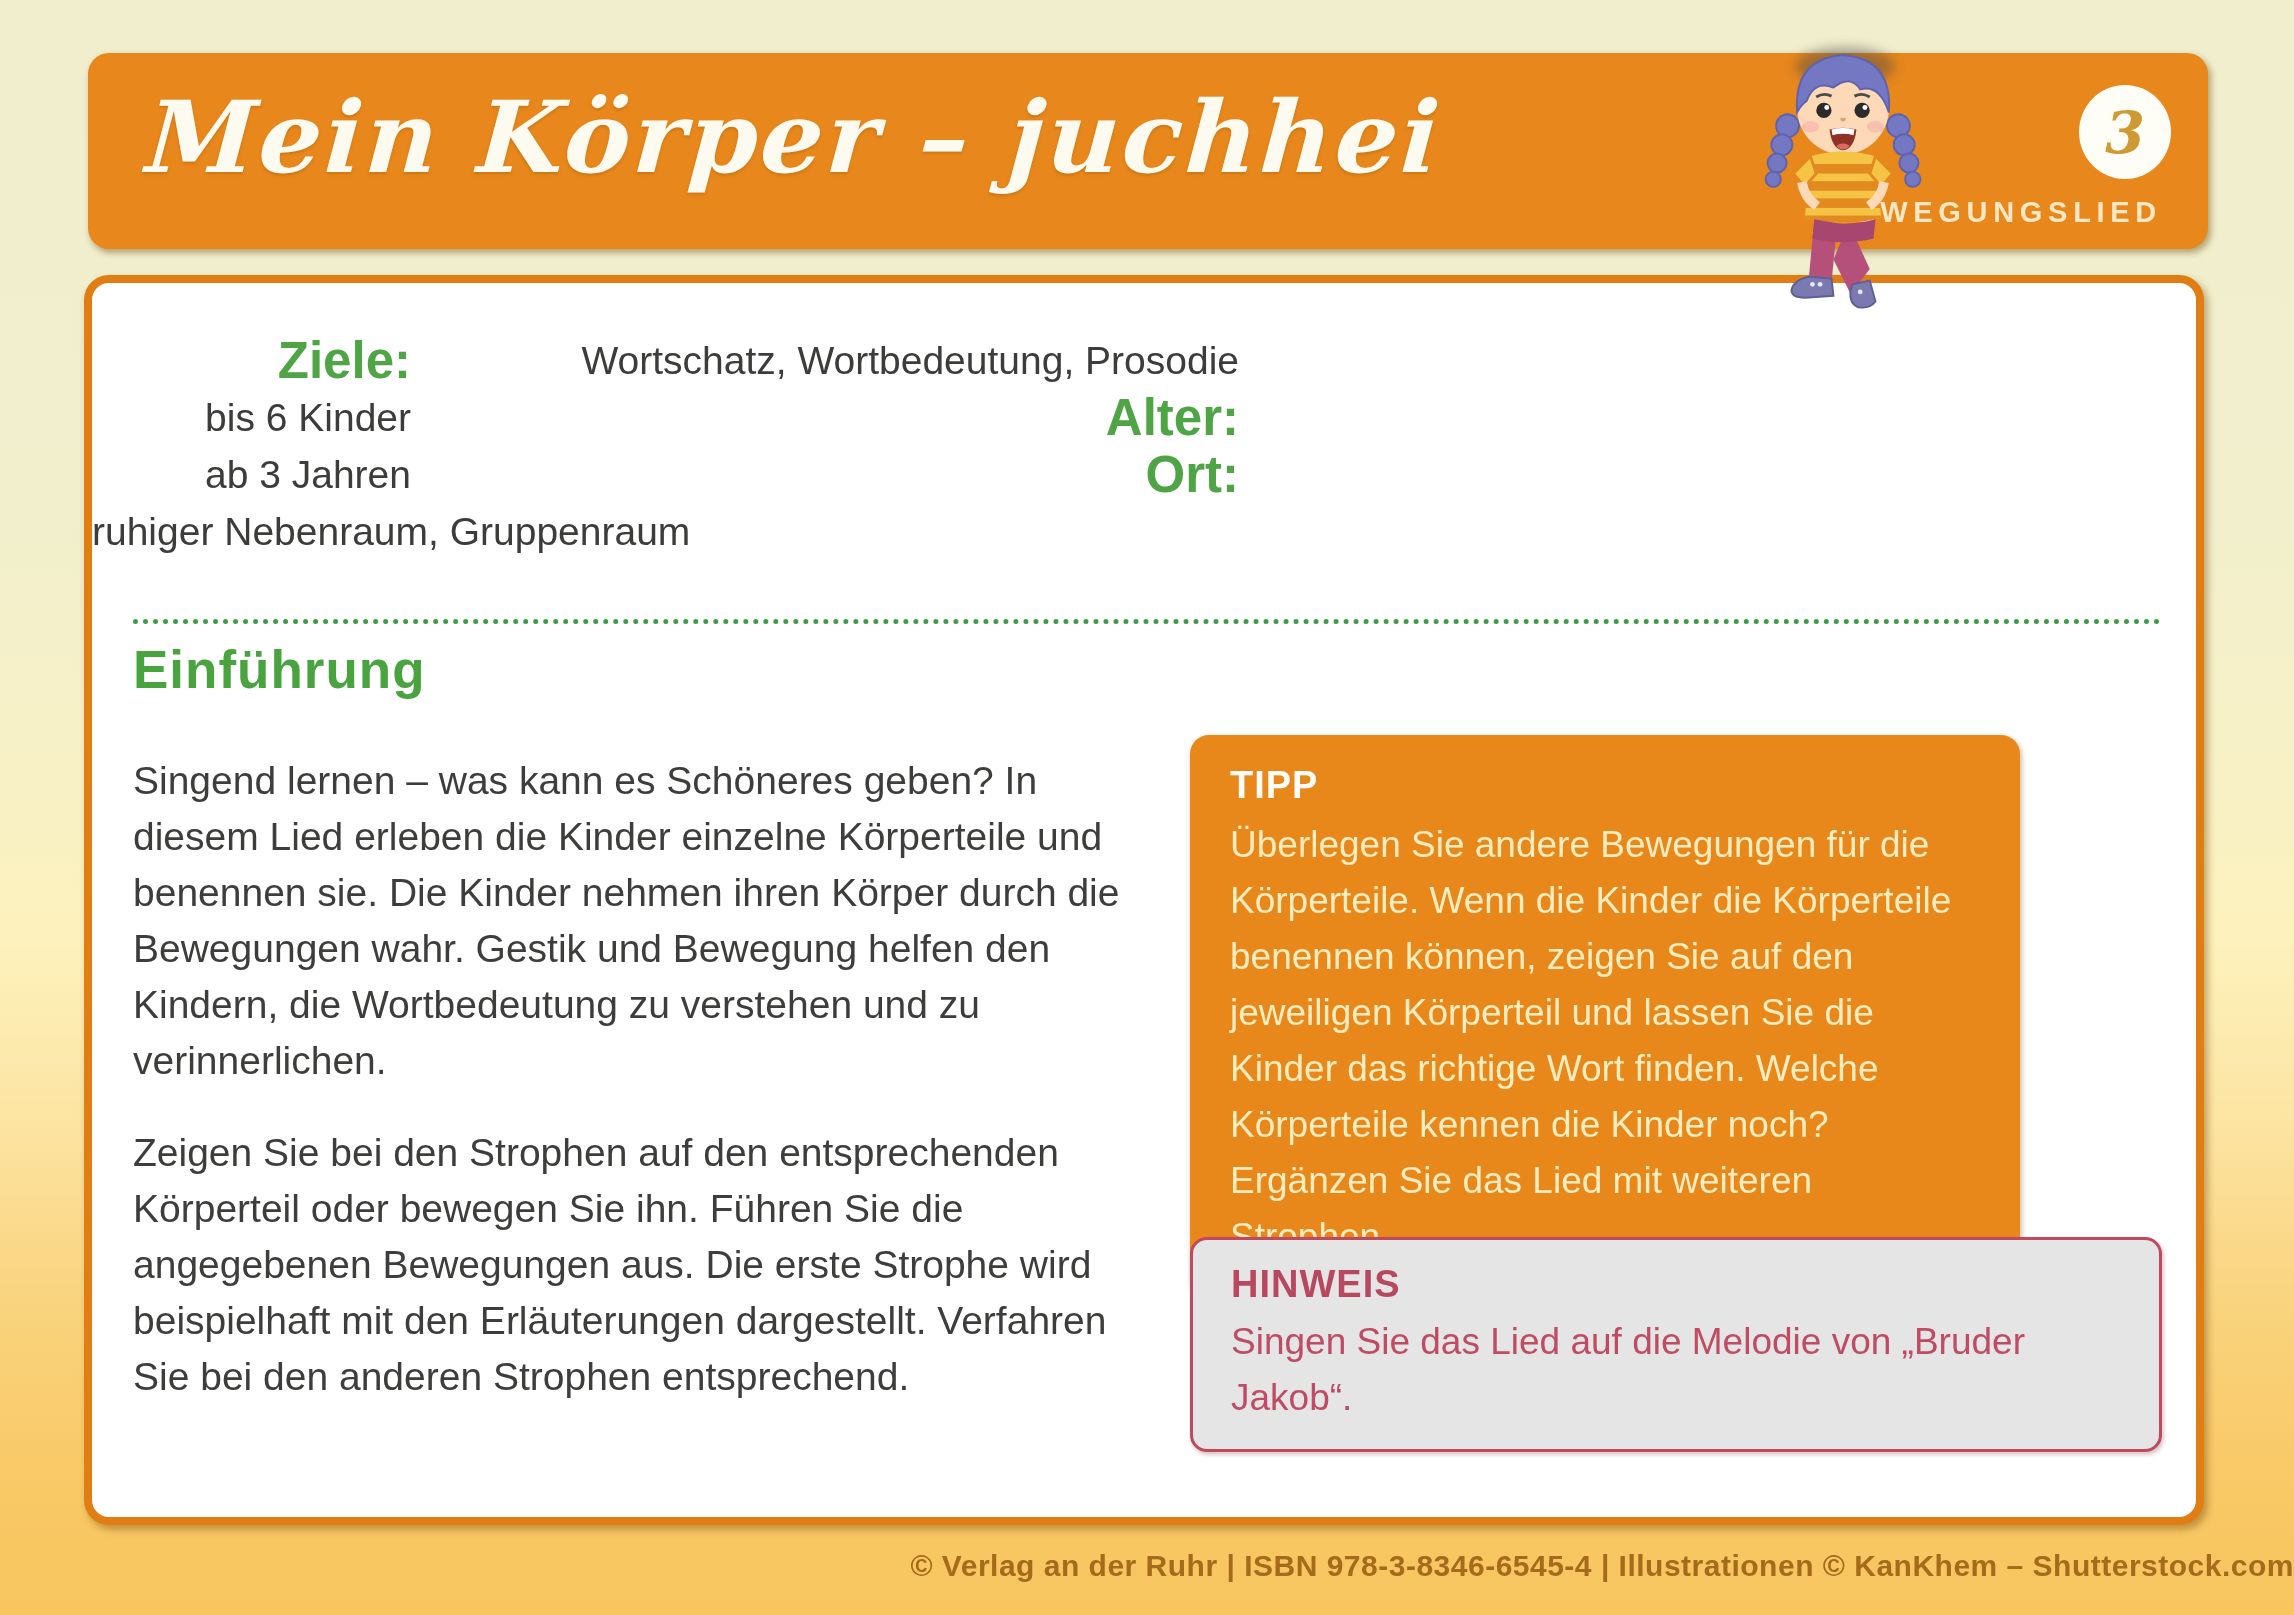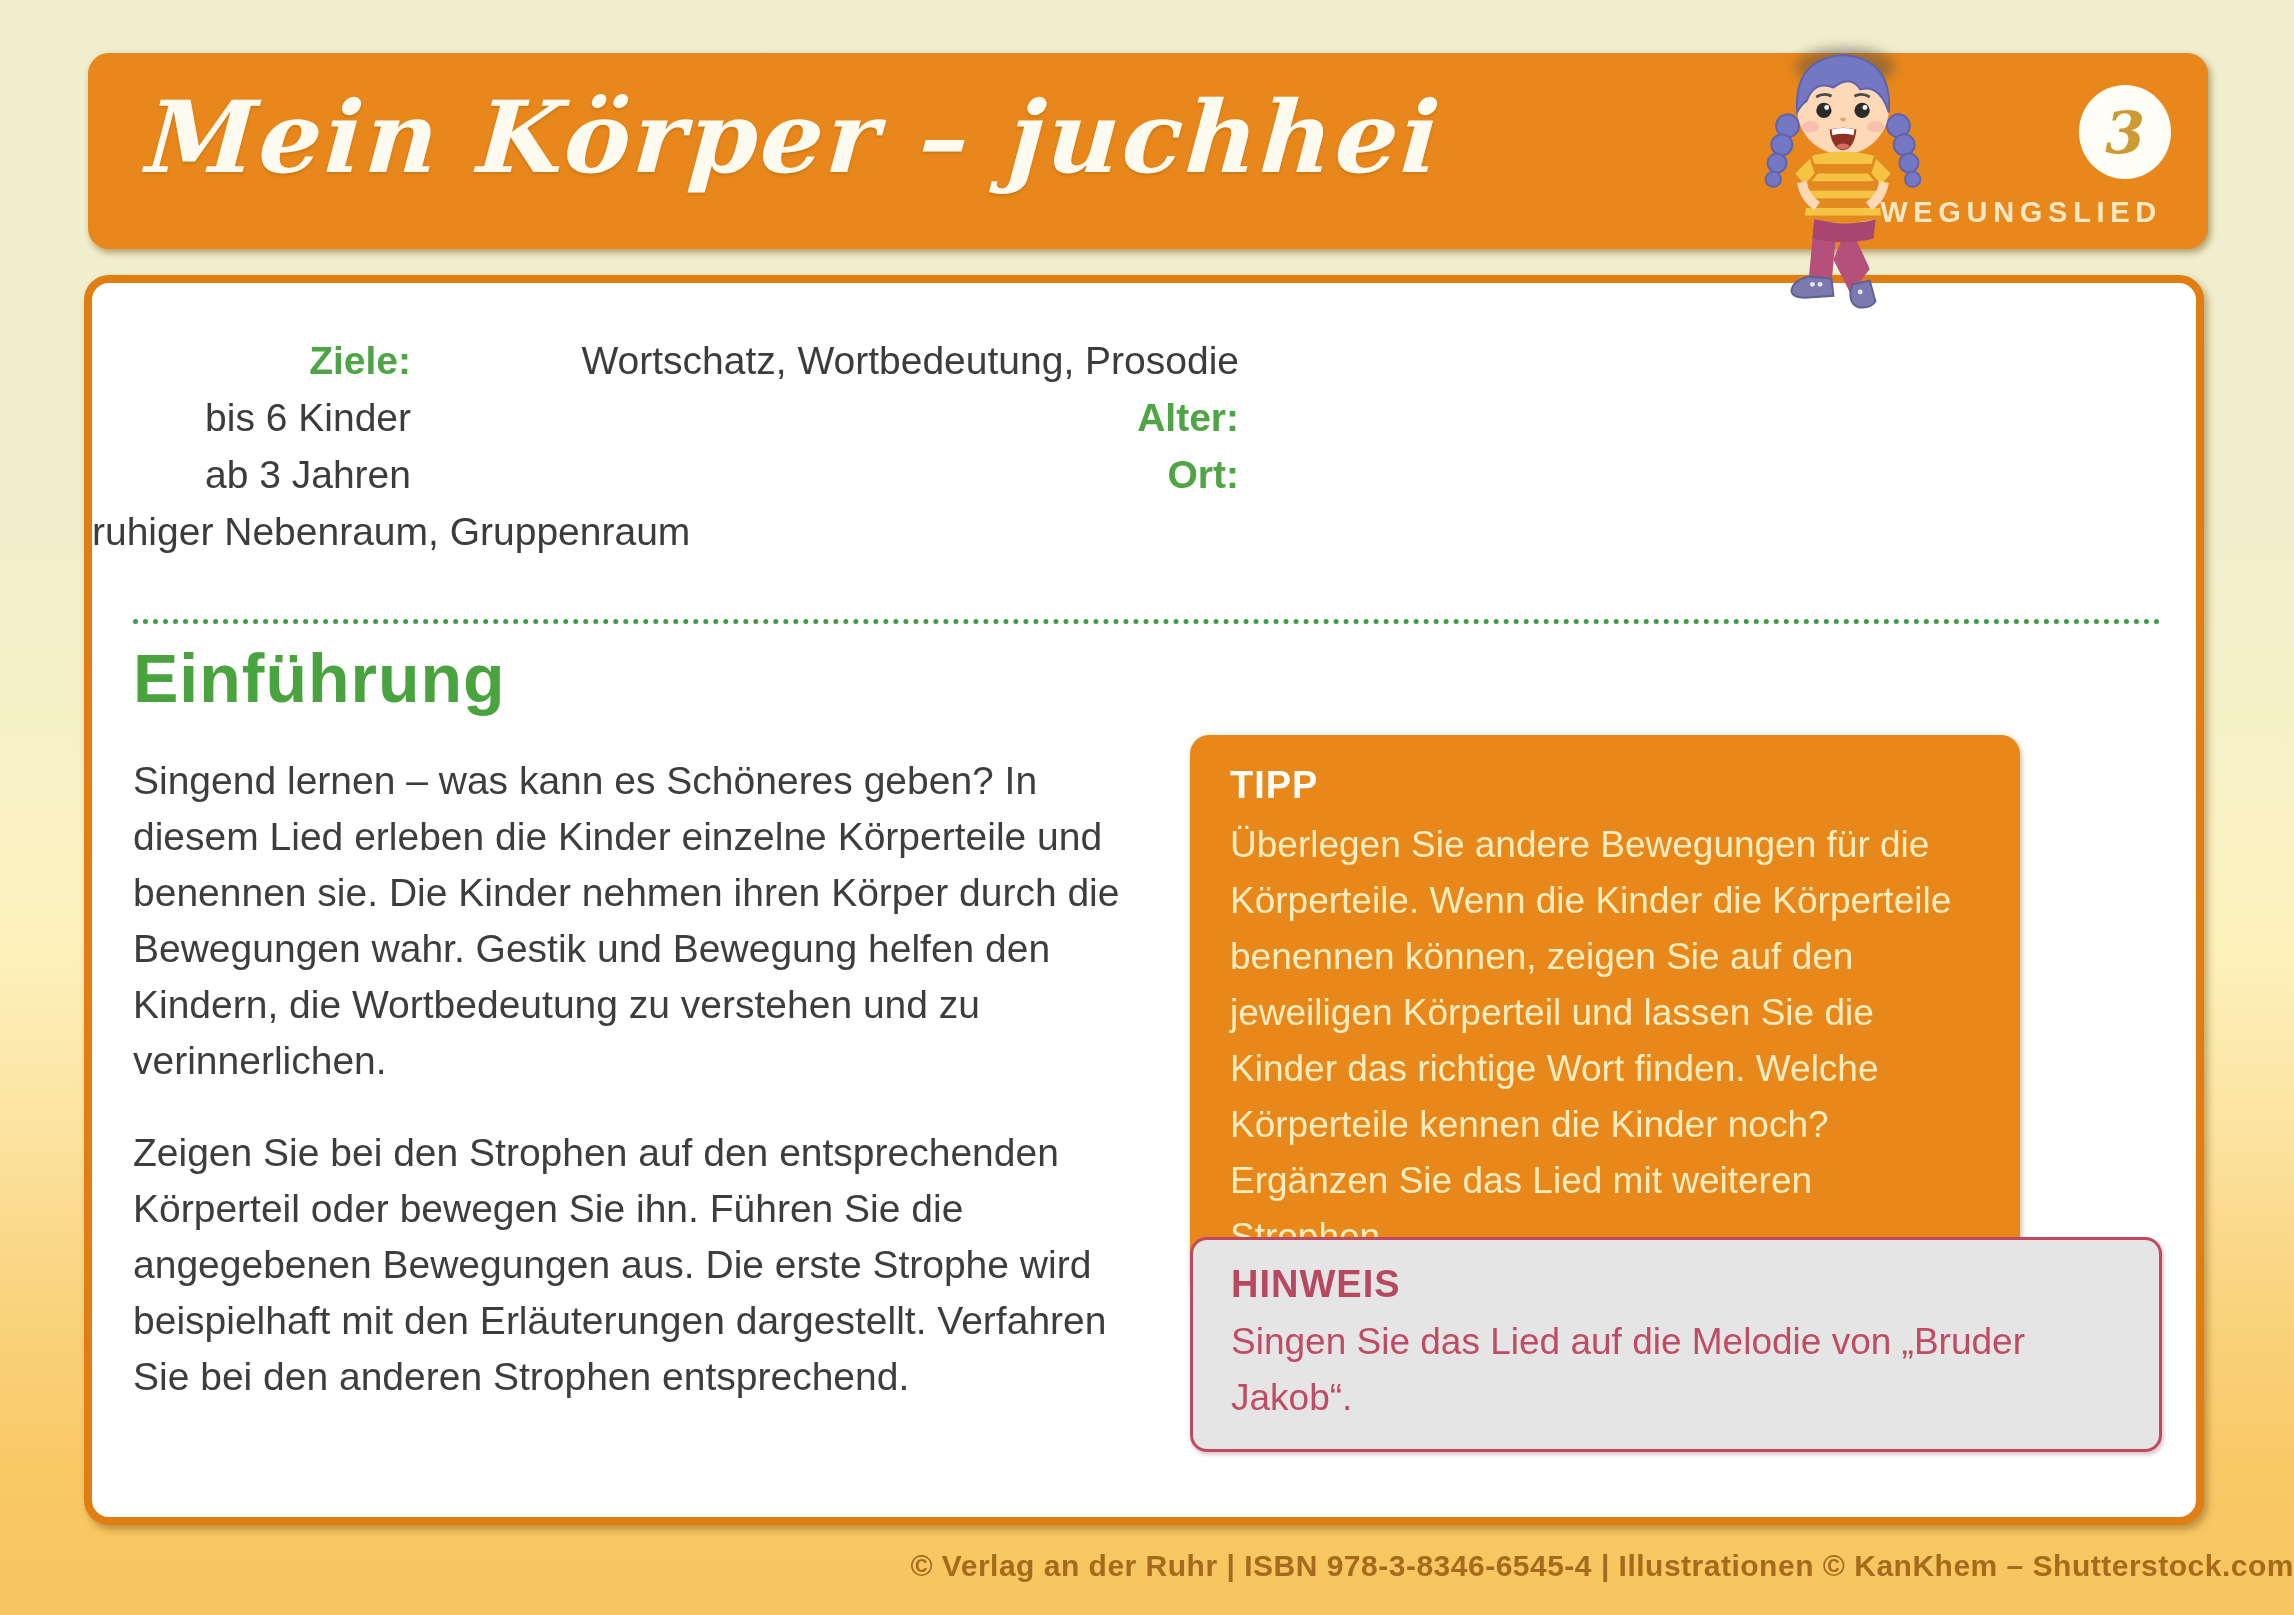--- a/index.html
+++ b/index.html
@@ -46,32 +46,32 @@
     box-sizing:border-box;background:#ffffff;
     border:8.6px solid #e07e14;border-radius:25px;
     box-shadow:3.8px 4.8px 7.6px rgba(130,85,20,.45);
   }
   .info{
     position:absolute;left:0;top:49px;width:1147px;
     display:grid;grid-template-columns:319px 1fr;column-gap:15.3px;row-gap:0;
   }
   .info-label{
     text-align:right;font-weight:bold;color:#4fa446;
-    font-size:39px;line-height:57px;white-space:nowrap;
+    font-size:51px;line-height:57px;white-space:nowrap;
   }
   .info-value{
     color:#3c3c3a;font-size:39px;line-height:57px;white-space:nowrap;text-align:right;
   }
   .divider{
     position:absolute;left:41px;top:336px;width:2028px;height:0;
     border-top:5.7px dotted #3f9b44;
   }
   .intro-heading{
     position:absolute;left:41px;top:356px;margin:0;
-    font-size:68px;font-weight:bold;color:#49a33f;letter-spacing:1px;
+    font-size:53px;font-weight:bold;color:#49a33f;letter-spacing:1px;
   }
   .intro-body{
     position:absolute;left:41px;top:470px;width:1008px;
   }
   .intro-body p{
     margin:0 0 36px 0;font-size:39px;line-height:56px;color:#3d3d3b;
   }
   .tip-box{
     position:absolute;left:1098px;top:452px;width:830px;min-height:438px;
     box-sizing:border-box;background:#e8881b;border-radius:19px;

